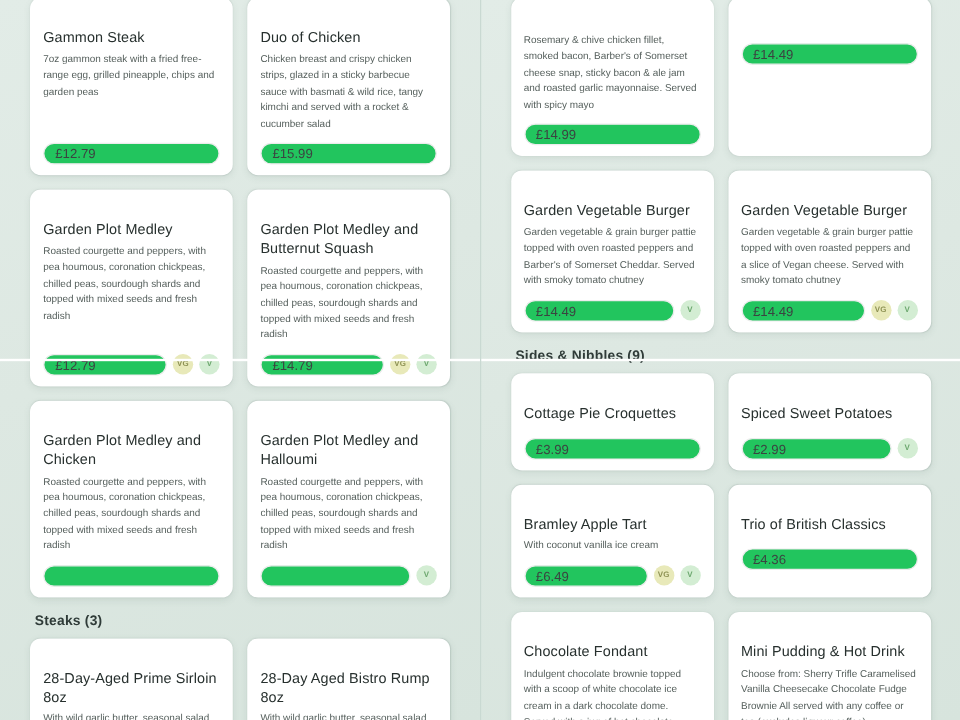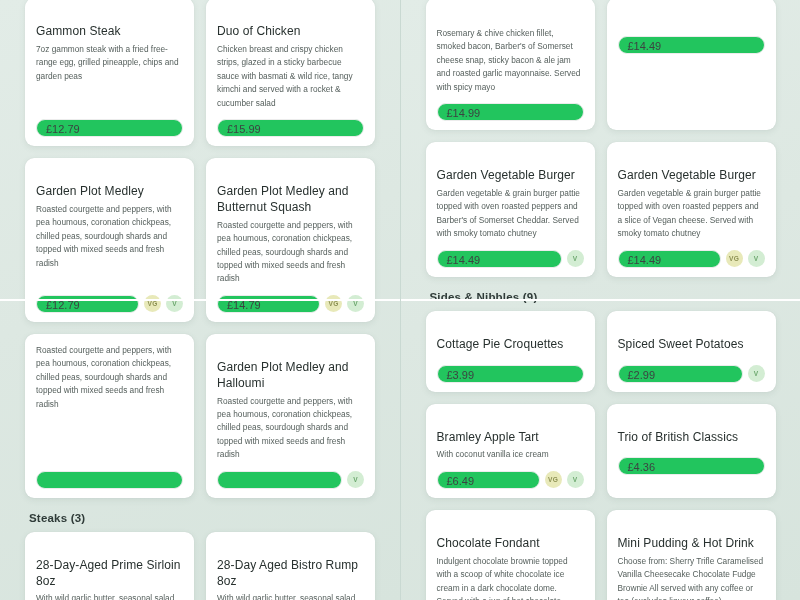--- a/index.html
+++ b/index.html
@@ -85,20 +85,21 @@
           <div class="card">
             <div class="card-title">Garden Plot Medley and Butternut Squash</div>
             <div class="card-desc">Roasted courgette and peppers, with pea houmous, coronation chickpeas, chilled peas, sourdough shards and topped with mixed seeds and fresh radish</div>
             <div class="card-foot">
               <div class="price">£14.79</div>
               <div class="badge vg">VG</div>
               <div class="badge v">V</div>
             </div>
           </div>
           <div class="card">
+            <div class="card-title">Garden Plot Medley and Chicken</div>
             <div class="card-desc">Roasted courgette and peppers, with pea houmous, coronation chickpeas, chilled peas, sourdough shards and topped with mixed seeds and fresh radish</div>
             <div class="card-foot">
               <div class="price"></div>
             </div>
           </div>
           <div class="card">
             <div class="card-title">Garden Plot Medley and Halloumi</div>
             <div class="card-desc">Roasted courgette and peppers, with pea houmous, coronation chickpeas, chilled peas, sourdough shards and topped with mixed seeds and fresh radish</div>
             <div class="card-foot">
               <div class="price"></div>

